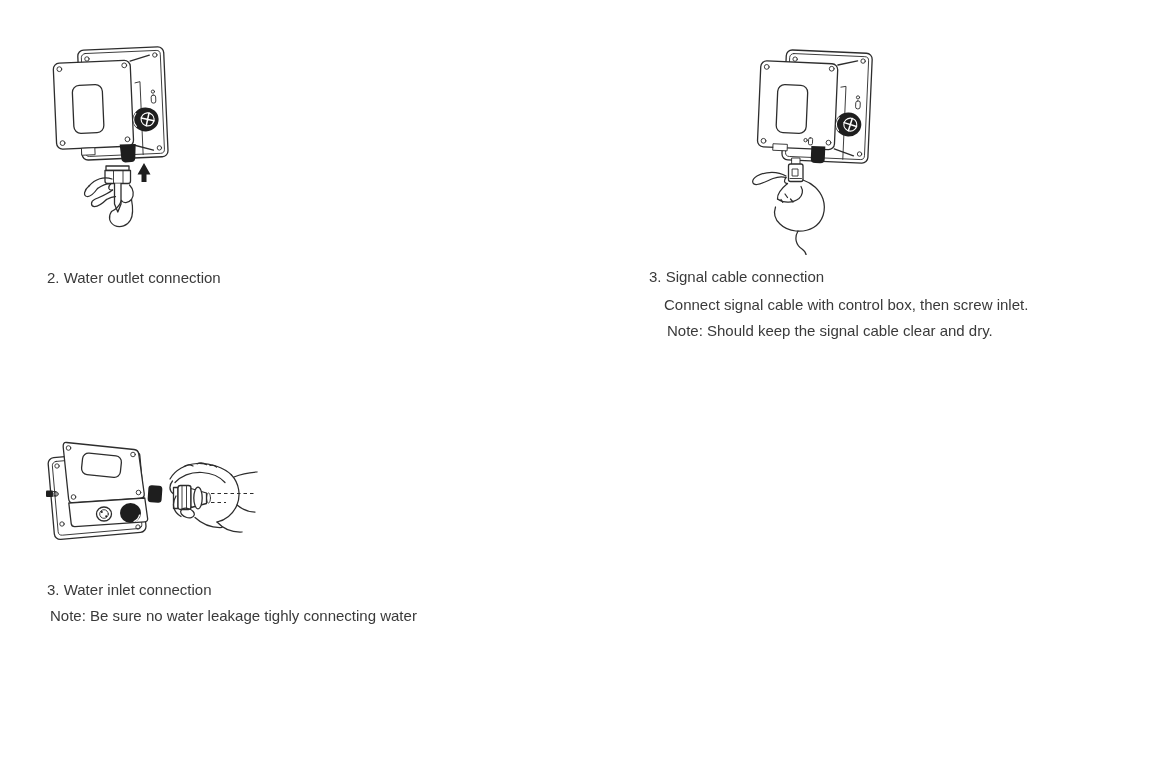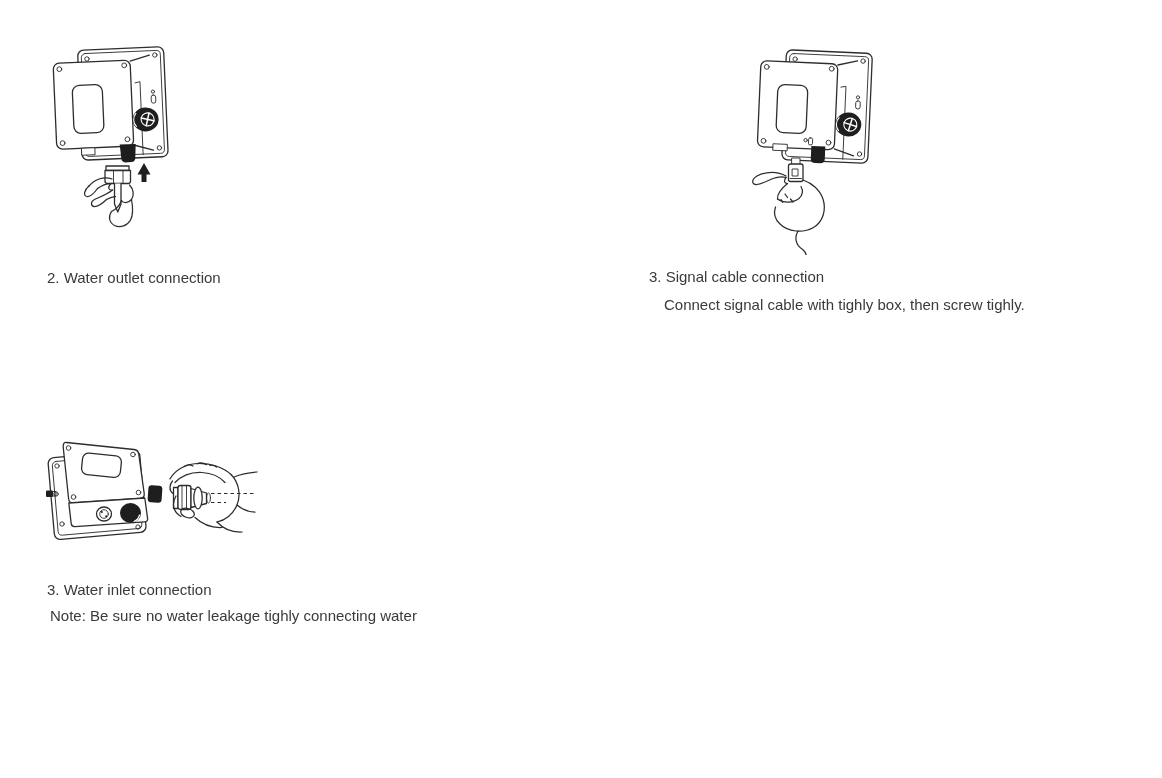--- a/index.html
+++ b/index.html
@@ -190,18 +190,19 @@
       <path class="hand" d="M160,87.5 C167,94 177,98 187,97.5"></path>
       <path class="hand" d="M182,92 C188,98.5 197,102.5 207,102"></path>
       <path class="hand" d="M202,75 C208,80 214,82 220,82"></path>
       <path class="hand" d="M199,47 C206,44 214,42.5 222,42"></path>
     </g>
   </svg>
 
   <div class="cap" style="left:47px;top:268px">2. Water outlet connection</div>
 
   <div class="cap" style="left:649px;top:267px">3. Signal cable connection</div>
-  <div class="cap" style="left:664px;top:295px">Connect signal cable with tighly box, then screw tighly.</div>
+  <div class="cap" style="left:664px;top:295px">Connect signal cable with control box, then screw inlet.</div>
+  <div class="cap" style="left:667px;top:321px">Note: Should keep the signal cable clear and dry.</div>
 
   <div class="cap" style="left:47px;top:580px">3. Water inlet connection</div>
   <div class="cap" style="left:50px;top:606px">Note: Be sure no water leakage tighly connecting water</div>
 
 </div>
 
 </body></html>

